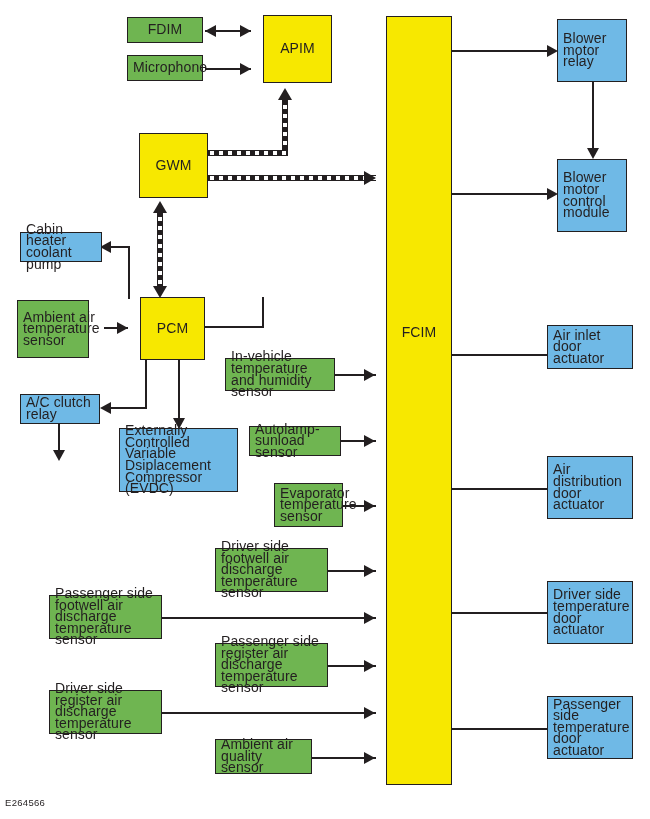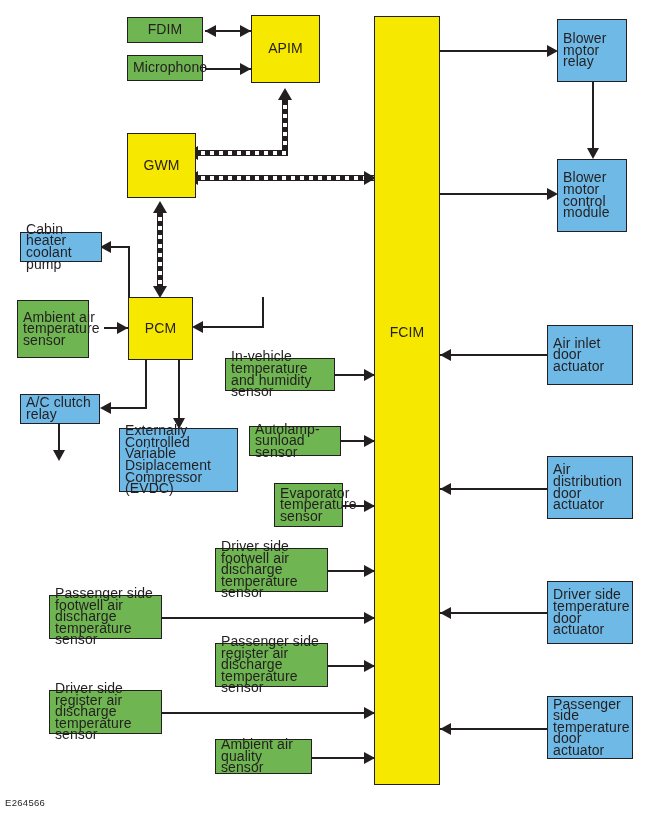--- a/index.html
+++ b/index.html
@@ -25,21 +25,21 @@
     justify-content:center;
     color:#231f20;
     font-size:14px;
     line-height:11.6px;
     letter-spacing:.1px;
     z-index:4;
   }
   .node .lbl{display:block;white-space:pre-line;}
   .node.green{background:#6fb551;}
   .node.blue {background:#6fb9e6;}
-  .node.yellow{background:#f7e800;}
+  .node.yellow{background:#f7e800;margin-left:12px;}
   .node.pad  {padding:0 5px;}
   .node.center{align-items:center;text-align:center;}
   .node.left{align-items:flex-start;text-align:left;}
 
   
   #node-fcim{
     justify-content:flex-start;
     align-items:center;
     text-align:center;
   }
@@ -287,21 +287,21 @@
 relay</span>
   </div>
 
   <div class="node blue pad left" id="node-blower-motor-control-module" style="left:557px;top:159px;width:70px;height:73px;">
     <span class="lbl">Blower
 motor
 control
 module</span>
   </div>
 
-  <div class="node blue pad left" id="node-air-inlet-door-actuator" style="left:547px;top:325px;width:86px;height:60px;">
+  <div class="node blue pad left" id="node-air-inlet-door-actuator" style="left:547px;top:325px;width:86px;height:44px;">
     <span class="lbl">Air inlet
 door actuator</span>
   </div>
 
   <div class="node blue pad left" id="node-air-distribution-door-actuator" style="left:547px;top:456px;width:86px;height:63px;">
     <span class="lbl">Air distribution
 door actuator</span>
   </div>
 
   <div class="node blue pad left" id="node-driver-side-temperature-door-actuator" style="left:547px;top:581px;width:86px;height:63px;">

